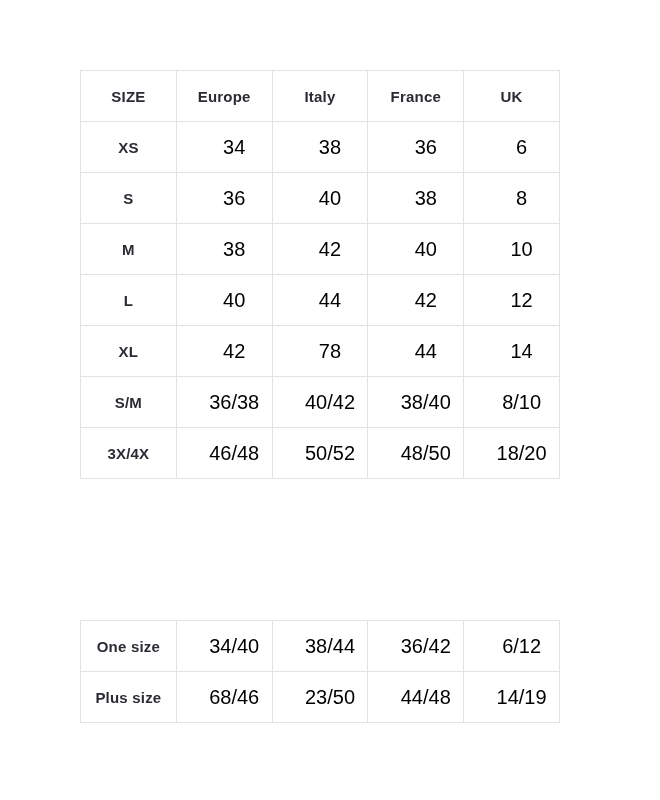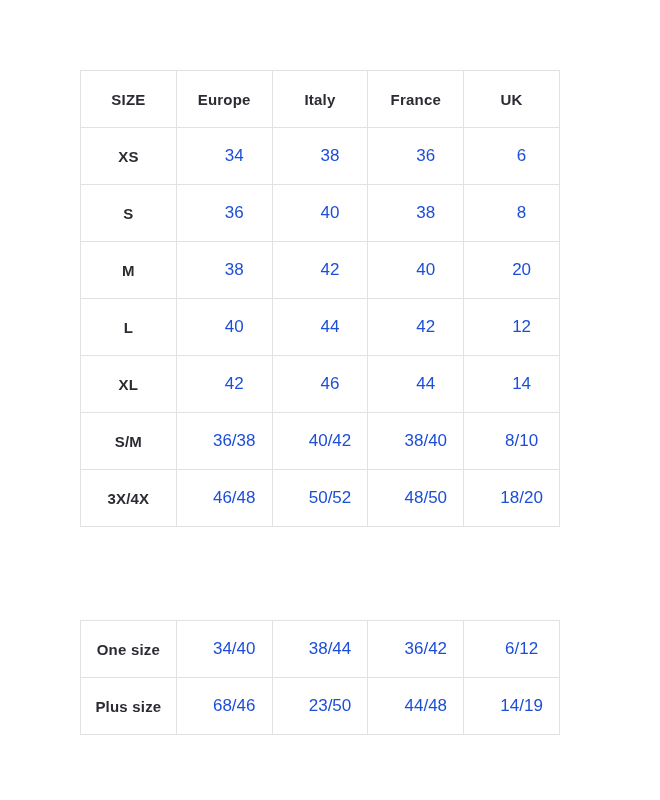--- a/index.html
+++ b/index.html
@@ -21,42 +21,42 @@
     width: 480px;
     border-collapse: collapse;
     table-layout: fixed;
     background: #ffffff;
   }
   table.size-table.main { top: 70px; }
   table.size-table.extra { top: 620px; border-radius: 18px; }
   .size-table th,
   .size-table td {
     border: 1px solid #e2e2e2;
-    height: 57px;
+    height: 51px;
     text-align: center;
     vertical-align: middle;
     padding: 0;
     box-sizing: border-box;
   }
   .size-table thead th {
     font-size: 15px;
     font-weight: 700;
     color: #2b2b33;
     letter-spacing: 0.2px;
   }
   .size-table tbody th {
     font-size: 15px;
     font-weight: 700;
     color: #2b2b33;
     letter-spacing: 0.2px;
   }
   .size-table tbody td {
-    font-size: 17px;
+    font-size: 20px;
     font-weight: 400;
-    color: #1d4ed8;
+    color: #000000;
     padding-left: 20px;
   }
 </style>
 </head>
 <body>
 
 <div class="page">
   <table class="size-table main" id="main-table">
     <thead>
         <tr>
@@ -80,33 +80,33 @@
           <td>36</td>
           <td>40</td>
           <td>38</td>
           <td>8</td>
         </tr>
         <tr>
           <th>M</th>
           <td>38</td>
           <td>42</td>
           <td>40</td>
-          <td>20</td>
+          <td>10</td>
         </tr>
         <tr>
           <th>L</th>
           <td>40</td>
           <td>44</td>
           <td>42</td>
           <td>12</td>
         </tr>
         <tr>
           <th>XL</th>
           <td>42</td>
-          <td>46</td>
+          <td>78</td>
           <td>44</td>
           <td>14</td>
         </tr>
         <tr>
           <th>S/M</th>
           <td>36/38</td>
           <td>40/42</td>
           <td>38/40</td>
           <td>8/10</td>
         </tr>

